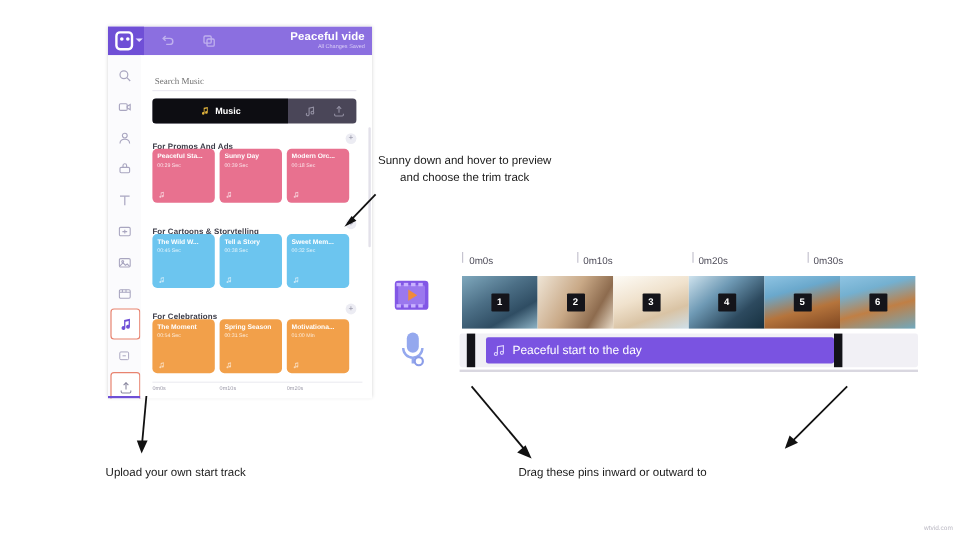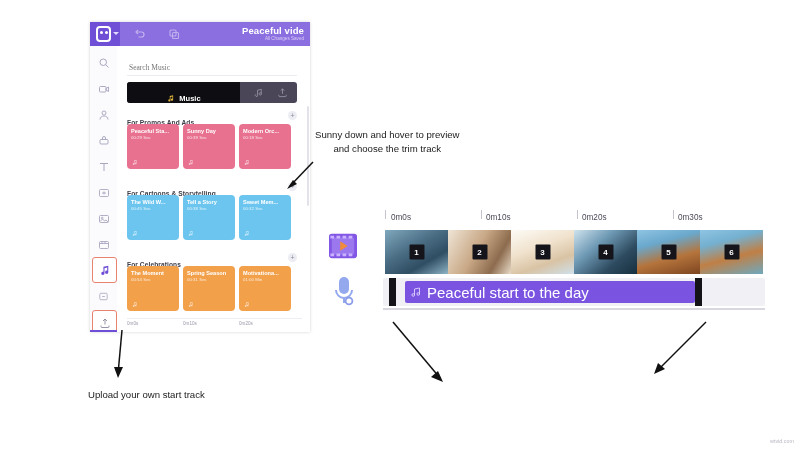--- a/index.html
+++ b/index.html
@@ -39,21 +39,21 @@
 
   
   #panel{position:absolute;left:27px;top:24px;width:193px;height:286px;background:#fff;}
   #search-row{position:absolute;left:10px;top:13px;width:170px;height:16px;
     border-bottom:1px solid #eceaf2;}
   #search-input{position:absolute;left:0;top:0;width:170px;height:15px;border:0;outline:0;
     background:transparent;font-family:Liberation Serif, serif;font-size:7.5px;color:#bcbac8;}
   #tabbar{position:absolute;left:10px;top:36px;width:170px;height:21px;background:#4a4658;
     border-radius:3px;overflow:hidden;}
   #tab-music{position:absolute;left:0;top:0;width:113px;height:21px;background:#0d0d12;
-    display:flex;align-items:flex-end;justify-content:center;gap:4px;}
+    display:flex;align-items:center;justify-content:center;gap:4px;}
   #tab-music span{color:#fff;font-size:7.5px;font-weight:bold;}
   .tab-ico{position:absolute;top:5px;width:11px;height:11px;opacity:.55;color:#cfcde0;}
   #tab-sfx{left:126px;}
   #tab-upload{left:150px;}
 
   
   .sec-head{position:absolute;left:10px;width:170px;height:11px;}
   .sec-head .t{font-size:6.6px;color:#3b3b47;font-weight:bold;letter-spacing:.1px;}
   .sec-plus{position:absolute;right:0;top:0;width:9px;height:9px;border-radius:50%;
     background:#ececf3;color:#8b8a9c;font-size:7px;line-height:9px;text-align:center;}
@@ -84,21 +84,21 @@
   #strip{position:absolute;left:65px;top:2px;width:378px;height:44px;display:flex;overflow:hidden;}
   .thumb{position:relative;width:63px;height:44px;flex:0 0 63px;}
   .thumb .num{position:absolute;left:50%;top:50%;transform:translate(-50%,-50%);
     width:15px;height:15px;background:#14141a;color:#fff;font-size:8px;font-weight:bold;
     display:flex;align-items:center;justify-content:center;border-radius:1px;}
   #audio-lane{position:absolute;left:63px;top:50px;width:382px;height:28px;background:#f1f0f5;
     border-radius:2px;}
   #audio-clip{position:absolute;left:22px;top:3px;width:290px;height:22px;background:#7a53e1;
     border-radius:2px;display:flex;align-items:center;}
   #clip-note{width:22px;display:flex;align-items:center;justify-content:center;color:#dfd4ff;}
-  #clip-label{color:#fff;font-size:15px;white-space:nowrap;}
+  #clip-label{color:#fff;font-size:10px;white-space:nowrap;}
   .pin{position:absolute;top:0;width:7px;height:28px;background:#131318;}
   #pin-left{left:6px;}
   #pin-right{left:312px;}
   #lane-base{position:absolute;left:0;bottom:-4px;width:382px;height:2px;background:#d9d7e0;}
 
   
   .anno{position:absolute;color:#1b1b1b;font-size:9.6px;line-height:14px;text-align:center;
     white-space:nowrap;}
   .wm{position:absolute;right:6px;bottom:6px;font-size:5.4px;color:#b9b7c2;}
   svg{display:block;}
@@ -436,15 +436,16 @@
 <div class="anno" style="left:315px;top:128px;text-align:center">
   <div>Sunny down and hover to preview</div>
   <div>and choose the trim track</div>
 </div>
 
 <div class="anno" style="left:88px;top:388px">
   <div>Upload your own start track</div>
 </div>
 
 <div class="anno" style="left:432px;top:388px;text-align:center">
+  <div>Drag these pins inward or outward to</div>
 </div>
 
 <div class="wm">wtvid.com</div>
 
 </body></html>

